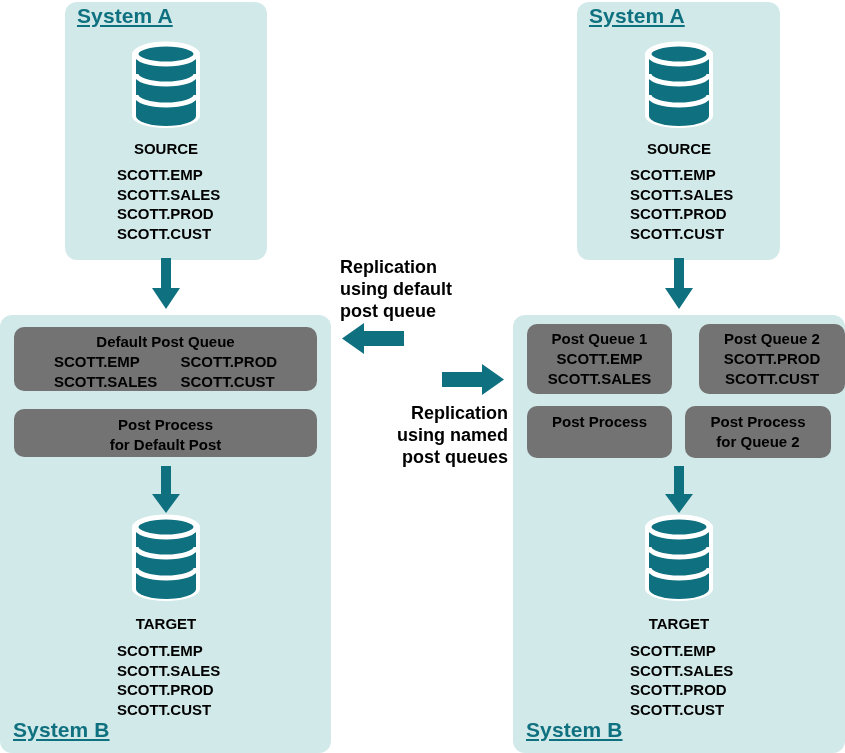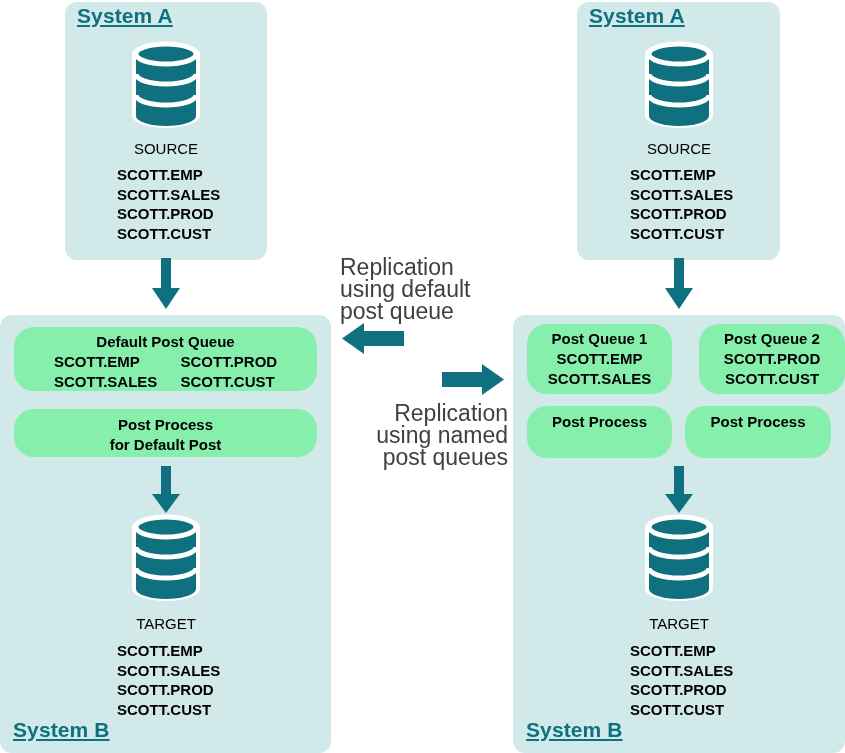--- a/index.html
+++ b/index.html
@@ -55,21 +55,21 @@
 
   .db-src-left   { left: 127px; top: 38px; }
   .db-src-right  { left: 640px; top: 38px; }
   .db-tgt-left   { left: 127px; top: 511px; }
   .db-tgt-right  { left: 640px; top: 511px; }
 
   
   .caption {
     position: absolute;
     font-size: 15px;
-    font-weight: normal;
+    font-weight: bold;
     color: #000000;
     text-align: center;
     white-space: nowrap;
   }
   .cap-src-left  { left: 66px;  top: 140px; width: 200px; }
   .cap-src-right { left: 579px; top: 140px; width: 200px; }
   .cap-tgt-left  { left: 66px;  top: 615px; width: 200px; }
   .cap-tgt-right { left: 579px; top: 615px; width: 200px; }
 
   .tablelist {
@@ -81,22 +81,22 @@
     white-space: nowrap;
   }
   .tl-src-left  { left: 117px; top: 165px; }
   .tl-src-right { left: 630px; top: 165px; }
   .tl-tgt-left  { left: 117px; top: 641px; }
   .tl-tgt-right { left: 630px; top: 641px; }
 
   
   .card {
     position: absolute;
-    background: #86efac;
-    border-radius: 20px;
+    background: #737373;
+    border-radius: 10px;
     box-sizing: border-box;
     font-size: 15px;
     font-weight: bold;
     color: #000000;
     text-align: center;
   }
   .card-default-queue { left: 14px;  top: 327px; width: 303px; height: 64px; }
   .card-default-proc  { left: 14px;  top: 409px; width: 303px; height: 48px; padding-top: 6px; }
 
   .card-q1  { left: 527px; top: 324px; width: 145px; height: 70px; padding-top: 5px; }
@@ -129,23 +129,23 @@
   .arr-down-sa-right { left: 663px; top: 258px; }
   .arr-down-db-left  { left: 150px; top: 466px; }
   .arr-down-db-right { left: 663px; top: 466px; }
 
   .arr-left-center  { left: 342px; top: 322px; }
   .arr-right-center { left: 442px; top: 363px; }
 
   
   .center-label {
     position: absolute;
-    color: #404040;
-    font-size: 23px;
-    font-weight: normal;
+    color: #000000;
+    font-size: 18px;
+    font-weight: bold;
     line-height: 22px;
     white-space: nowrap;
   }
   .lbl-default { left: 340px; top: 256px; text-align: left; }
   .lbl-named   { left: 508px; top: 402px; text-align: right; transform: translateX(-100%); }
 </style>
 </head>
 <body>
 
 <div class="canvas">
@@ -283,20 +283,21 @@
     <span class="card-ln">SCOTT.PROD</span>
     <span class="card-ln">SCOTT.CUST</span>
   </div>
 
   <div class="card card-p1">
     <span class="card-ln">Post Process</span>
   </div>
 
   <div class="card card-p2">
     <span class="card-ln">Post Process</span>
+    <span class="card-ln">for Queue 2</span>
   </div>
 
   <div class="arrow arr-down-db-right">
     <svg width="32" height="48" viewBox="0 0 32 48" xmlns="http://www.w3.org/2000/svg">
       <path d="M11 0 h10 v28 h9 L16 47 L2 28 h9 z" fill="#0f7180"></path>
     </svg>
   </div>
 
   <div class="db db-tgt-right">
     <svg viewBox="0 0 78 94" xmlns="http://www.w3.org/2000/svg">

